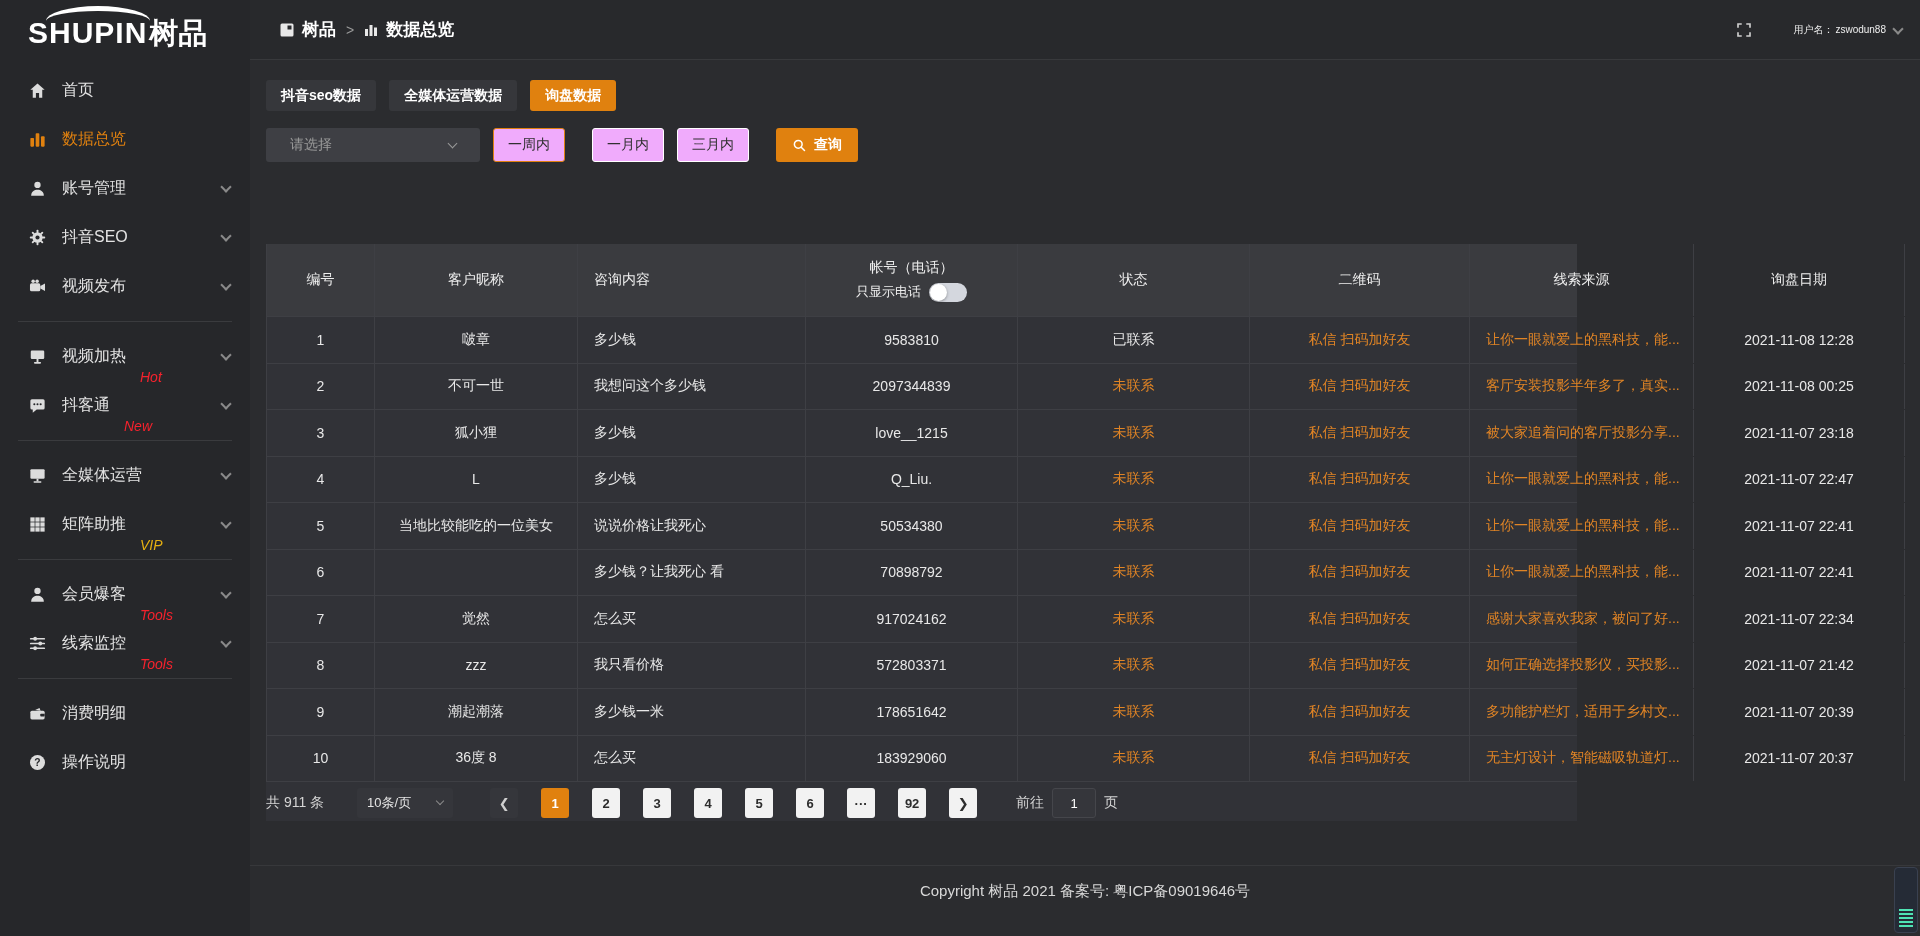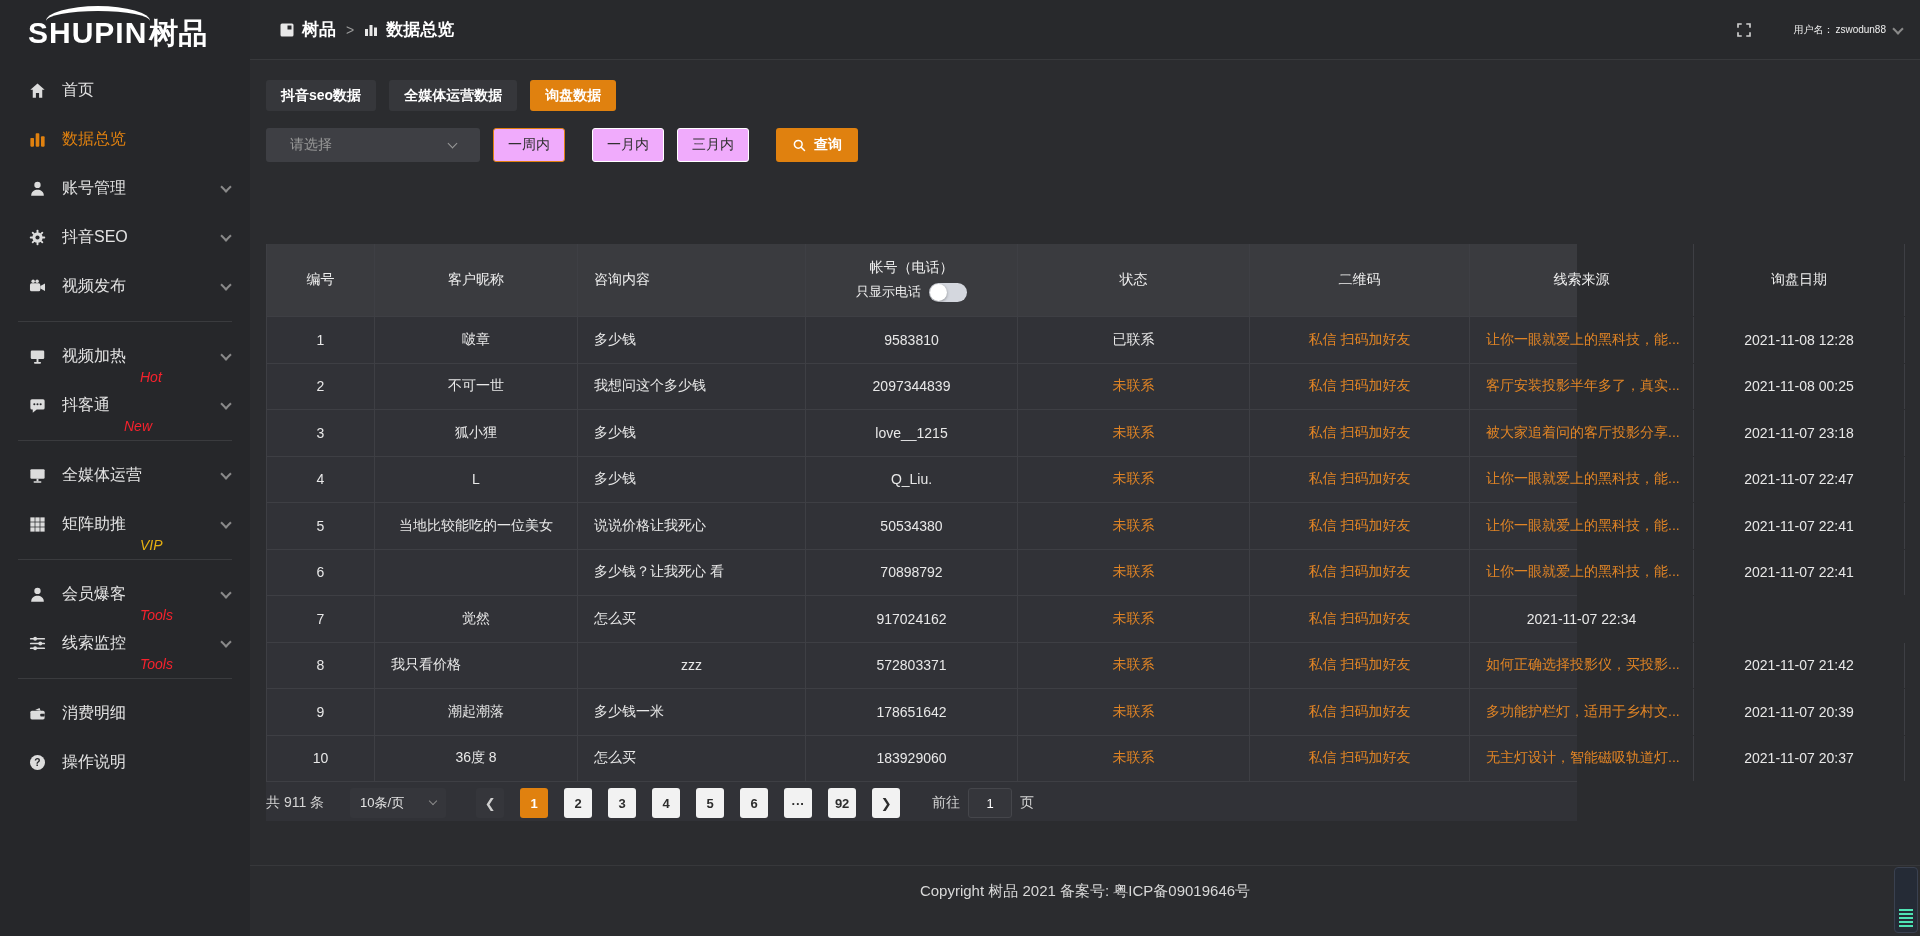--- a/index.html
+++ b/index.html
@@ -58,21 +58,21 @@
   .td.orange { color:#e08425; cursor:pointer; }
   .thead { background:#3a3b3f; }
   .thead .td { height:72px; font-size:14px; color:#eee; }
   .th-account { flex-direction:column; gap:6px; }
   .toggle-line { display:flex; align-items:center; gap:8px; font-size:13px; }
   .switch { width:38px; height:19px; border-radius:10px; background:#d4d7de; position:relative; cursor:pointer; }
   .switch::after { content:''; position:absolute; left:1px; top:1px; width:17px; height:17px;
                    border-radius:50%; background:#fff; box-shadow:0 1px 3px rgba(0,0,0,.35); }
 
   
-  .pager { position:absolute; left:16px; top:788px; display:flex; align-items:center; gap:16px;
+  .pager { position:absolute; left:16px; top:788px; display:flex; align-items:center; gap:23px;
            font-size:14px; color:#d5d5d5; }
   .pg-total { margin-right:10px; }
   .pg-size { width:96px; height:30px; background:#35363b; border-radius:3px; display:flex; align-items:center;
              padding:0 10px; color:#e3e3e3; font-size:13px; margin-right:14px; cursor:pointer; }
   .pg-size .chev { margin-left:auto; width:6px; height:6px; border-width:1.5px; }
   .pg-btn { min-width:28px; height:30px; padding:0 6px; border-radius:3px; background:#f2f2f2; color:#2d2d2d;
             display:flex; align-items:center; justify-content:center; font-size:13px; font-weight:bold; cursor:pointer; }
   .pg-btn.prev { background:#35363b; color:#cfcfcf; }
   .pg-btn.active { background:#e0810f; color:#fff; }
   .pg-goto { margin-left:16px; display:flex; align-items:center; gap:8px; }
@@ -419,27 +419,28 @@
       <div class="td">2021-11-07 22:41</div>
     </div>
 
     <div class="trow">
       <div class="td">7</div>
       <div class="td">觉然</div>
       <div class="td left">怎么买</div>
       <div class="td">917024162</div>
       <div class="td orange">未联系</div>
       <div class="td orange">私信 扫码加好友</div>
+      <div class="td orange left">感谢大家喜欢我家，被问了好...</div>
       <div class="td">2021-11-07 22:34</div>
     </div>
 
     <div class="trow">
       <div class="td">8</div>
+      <div class="td">zzz</div>
       <div class="td left">我只看价格</div>
-      <div class="td">zzz</div>
       <div class="td">572803371</div>
       <div class="td orange">未联系</div>
       <div class="td orange">私信 扫码加好友</div>
       <div class="td orange left">如何正确选择投影仪，买投影...</div>
       <div class="td">2021-11-07 21:42</div>
     </div>
 
     <div class="trow">
       <div class="td">9</div>
       <div class="td">潮起潮落</div>

